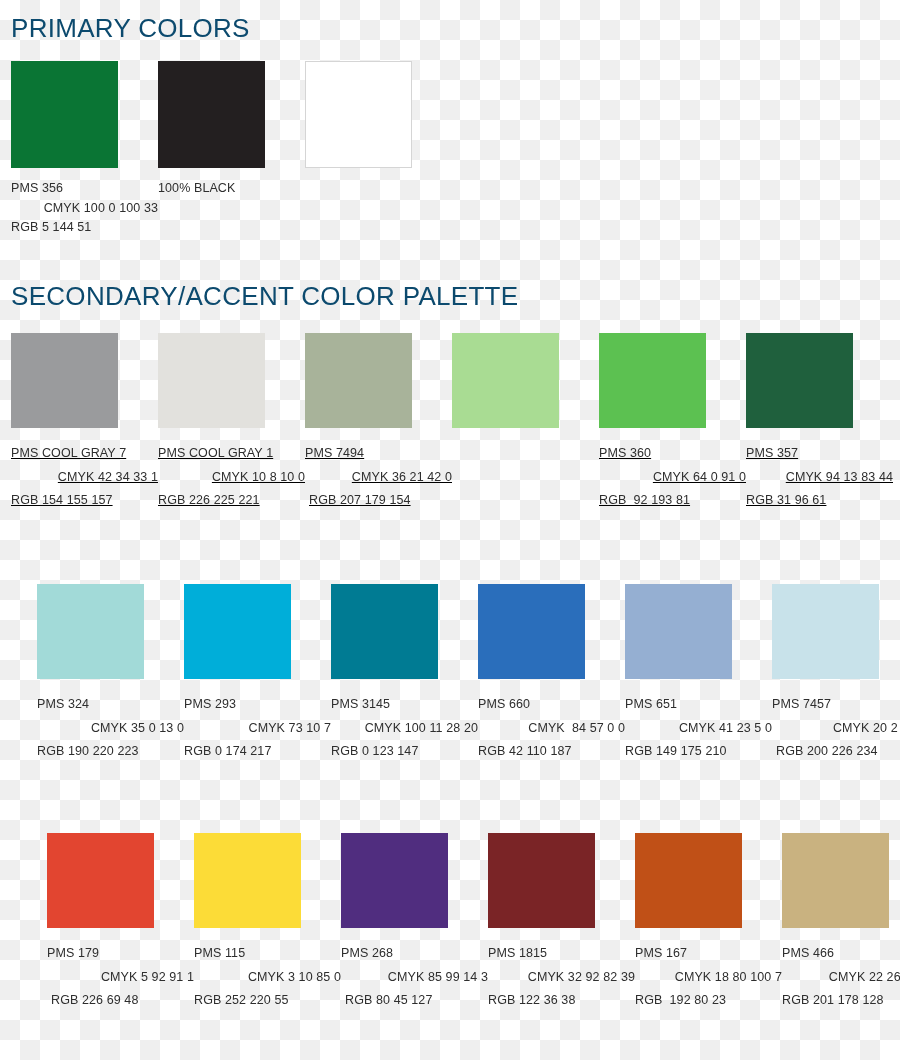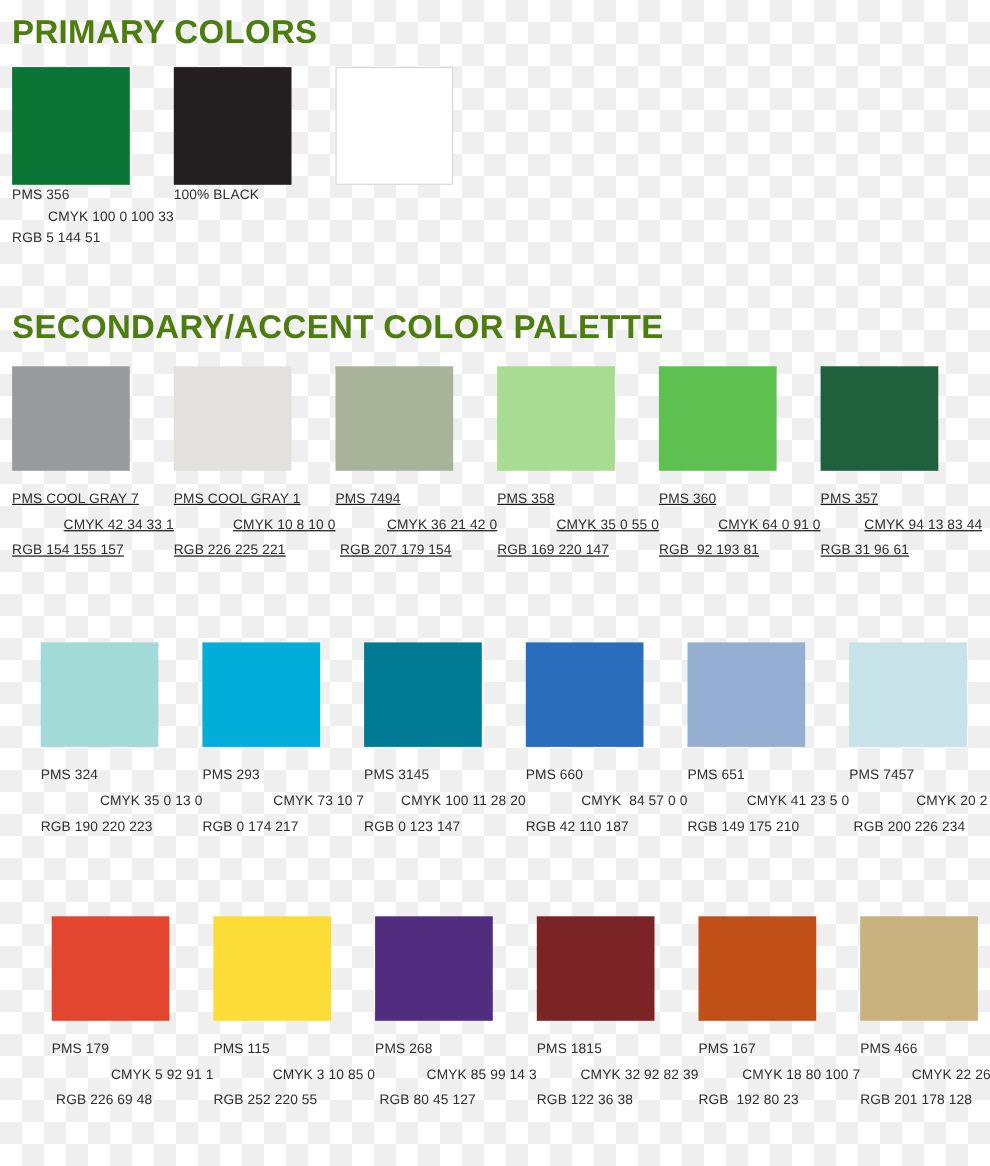--- a/index.html
+++ b/index.html
@@ -25,24 +25,24 @@
 
   .sheet {
     position: absolute;
     inset: 0;
   }
 
   .section-title {
     position: absolute;
     left: 11px;
     font-family: "Liberation Sans", sans-serif;
-    font-size: 30px;
-    font-weight: 700;
+    font-size: 26px;
+    font-weight: 400;
     letter-spacing: 0.3px;
-    color: #4d7c0f;
+    color: #0c4a6e;
     white-space: nowrap;
   }
   #title-primary { top: 13px; }
   #title-secondary { top: 281px; }
 
   .swatch-grid {
     position: absolute;
     left: 0;
     width: 900px;
     display: grid;
@@ -64,20 +64,21 @@
 
   .chip {
     width: 107px;
     height: 107px;
     display: block;
   }
   .grid-row .chip { height: 95px; }
   .chip.bordered { border: 1px solid #d5d5d5; }
 
   .labels {
+    margin-top: 11px;
     font-size: 12.5px;
     line-height: 19.6px;
     color: #2e2e2e;
     white-space: pre;
   }
   .grid-row .labels {
     margin-top: 14px;
     line-height: 23.5px;
   }
   .labels div { white-space: pre; }
@@ -118,21 +119,20 @@
       <div class="cell">
         <div class="chip" style="background: rgb(226, 225, 221);"></div>
         <div class="labels"><div class="lbl-name">PMS COOL GRAY 1</div><div class="lbl-cmyk">CMYK 10 8 10 0</div><div class="lbl-rgb">RGB 226 225 221</div></div>
       </div>
       <div class="cell">
         <div class="chip" style="background: rgb(168, 179, 154);"></div>
         <div class="labels"><div class="lbl-name">PMS 7494</div><div class="lbl-cmyk">CMYK 36 21 42 0</div><div class="lbl-rgb indent-1">RGB 207 179 154</div></div>
       </div>
       <div class="cell">
         <div class="chip" style="background: rgb(169, 220, 147);"></div>
-        <div class="labels"><div class="lbl-name">PMS 358</div><div class="lbl-cmyk">CMYK 35 0 55 0</div><div class="lbl-rgb">RGB 169 220 147</div></div>
       </div>
       <div class="cell">
         <div class="chip" style="background: rgb(92, 193, 81);"></div>
         <div class="labels"><div class="lbl-name">PMS 360</div><div class="lbl-cmyk indent-1">CMYK 64 0 91 0</div><div class="lbl-rgb">RGB  92 193 81</div></div>
       </div>
       <div class="cell">
         <div class="chip" style="background: rgb(31, 96, 61);"></div>
         <div class="labels"><div class="lbl-name">PMS 357</div><div class="lbl-cmyk indent-1">CMYK 94 13 83 44</div><div class="lbl-rgb">RGB 31 96 61</div></div>
       </div>
     </div>

